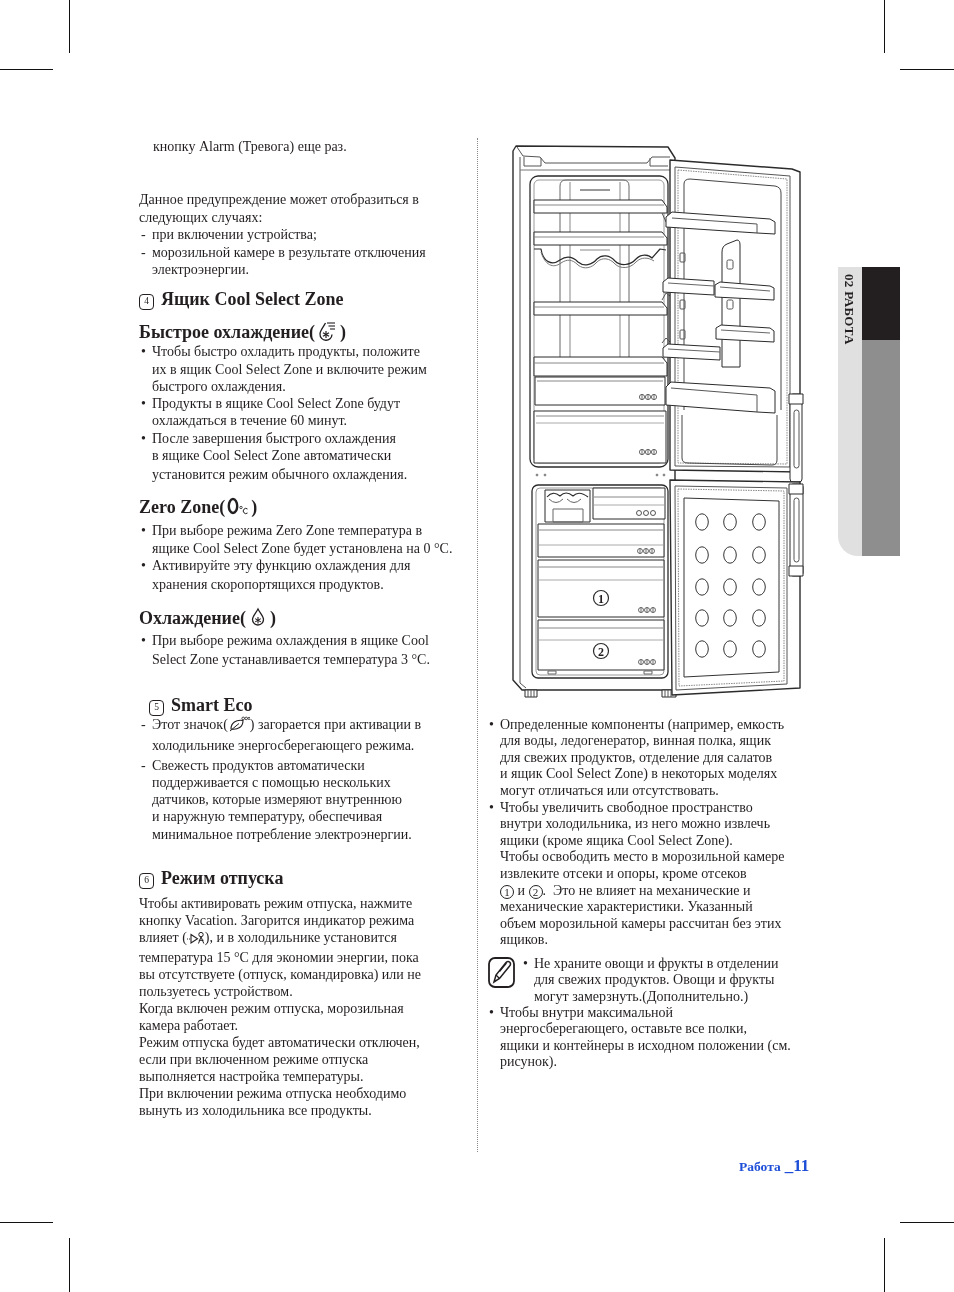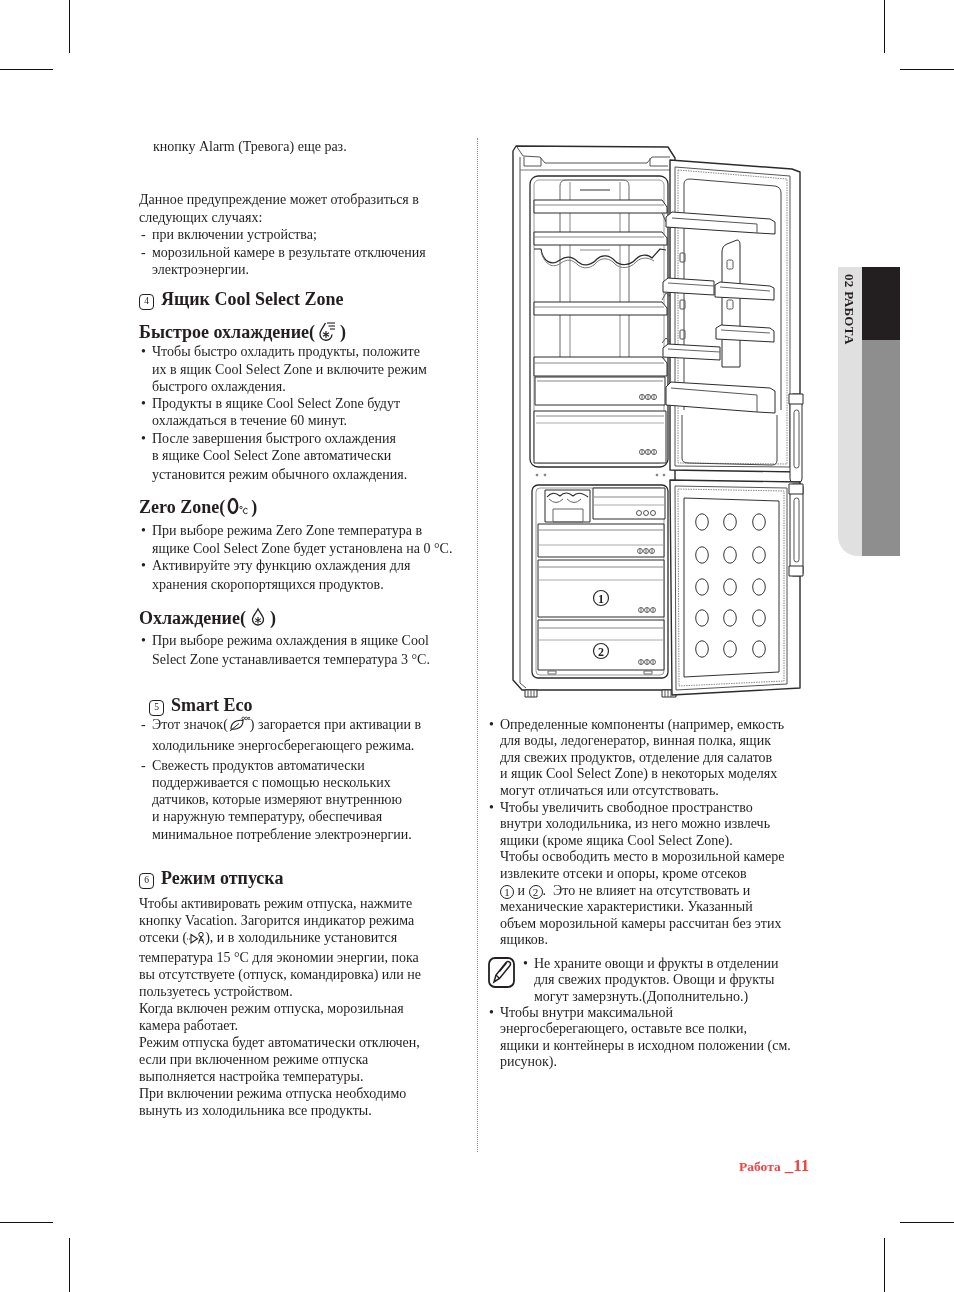--- a/index.html
+++ b/index.html
@@ -20,21 +20,21 @@
   .ico{display:inline-block;vertical-align:middle;}
   .ico-inline{display:inline-block;vertical-align:-3px;}
   .circ{display:inline-block;box-sizing:border-box;width:14px;height:14px;border:1.1px solid #231f20;
         border-radius:50%;font-size:11px;line-height:12px;text-align:center;vertical-align:-1px;}
   .divider{position:absolute;left:477px;top:138px;height:1014px;border-left:1px dotted #8a8a8a;}
   .tab-light{left:838px;top:267px;width:24px;height:289px;background:#e0e0e0;border-bottom-left-radius:20px;}
   .tab-dark{left:862px;top:267px;width:38px;height:73px;background:#231f20;}
   .tab-gray{left:862px;top:340px;width:38px;height:216px;background:#8e8e8e;}
   .tab-text{left:841px;top:274px;writing-mode:vertical-rl;font-weight:bold;font-size:13px;
             letter-spacing:0.3px;color:#231f20;white-space:nowrap;}
-  .footer{left:739px;top:1156px;font-weight:bold;color:#ef4444;white-space:nowrap;}
+  .footer{left:739px;top:1156px;font-weight:bold;color:#1d4ed8;white-space:nowrap;}
   .footer .sec{font-size:13.5px;}
   .footer .pg{font-size:17px;}
 </style>
 </head>
 <body>
 
 <div class="crop" style="left:69px;top:0;width:1px;height:53px;"></div>
 <div class="crop" style="left:0;top:69px;width:53px;height:1px;"></div>
 <div class="crop" style="left:884px;top:0;width:1px;height:53px;"></div>
 <div class="crop" style="left:900px;top:69px;width:54px;height:1px;"></div>
@@ -165,21 +165,21 @@
   </div>
 </div>
 
 <div class="abs h1" style="left:139px;top:867px;">
   <span class="numbox">6</span><span>Режим отпуска</span>
 </div>
 
 <div class="abs txt" style="left:139px;top:894.5px;line-height:17px;">
   <span class="line">Чтобы активировать режим отпуска, нажмите</span>
   <span class="line">кнопку Vacation. Загорится индикатор режима</span>
-  <span class="line"><span>отсеки (</span><span class="ico-inline">
+  <span class="line"><span>влияет (</span><span class="ico-inline">
     <svg width="18" height="14" viewBox="0 0 18 14" fill="none" stroke="#231f20">
       <line x1="0" y1="8" x2="4" y2="8" stroke-width="1" stroke-dasharray="1,1"></line>
       <path d="M4,3.5 L10.5,7.8 L4,12 Z" stroke-width="1.1"></path>
       <circle cx="14" cy="3.6" r="2.2" stroke-width="1"></circle>
       <path d="M14,5.8 L11.5,12.5 M14,5.8 L16.8,12.5 M11.8,9.3 L16.5,9.3" stroke-width="1"></path>
     </svg></span><span>), и в холодильнике установится</span></span>
   <span class="line">температура 15 °C для экономии энергии, пока</span>
   <span class="line">вы отсутствуете (отпуск, командировка) или не</span>
   <span class="line">пользуетесь устройством.</span>
   <span class="line">Когда включен режим отпуска, морозильная</span>
@@ -428,21 +428,21 @@
     <span class="line">для свежих продуктов, отделение для салатов</span>
     <span class="line">и ящик Cool Select Zone) в некоторых моделях</span>
     <span class="line">могут отличаться или отсутствовать.</span>
   </div>
   <div class="item bullet">
     <span class="line">Чтобы увеличить свободное пространство</span>
     <span class="line">внутри холодильника, из него можно извлечь</span>
     <span class="line">ящики (кроме ящика Cool Select Zone).</span>
     <span class="line">Чтобы освободить место в морозильной камере</span>
     <span class="line">извлеките отсеки и опоры, кроме отсеков</span>
-    <span class="line pre"><span class="circ">1</span><span> и </span><span class="circ">2</span><span>.  Это не влияет на отсутствовать и</span></span>
+    <span class="line pre"><span class="circ">1</span><span> и </span><span class="circ">2</span><span>.  Это не влияет на механические и</span></span>
     <span class="line">механические характеристики. Указанный</span>
     <span class="line">объем морозильной камеры рассчитан без этих</span>
     <span class="line">ящиков.</span>
   </div>
 </div>
 
 <div class="abs" style="left:488px;top:957px;">
   <span class="ico">
     <svg width="27" height="31" viewBox="0 0 27 31" fill="none" stroke="#231f20">
       <rect x="1" y="1" width="25" height="29" rx="6" stroke-width="1.8"></rect>

